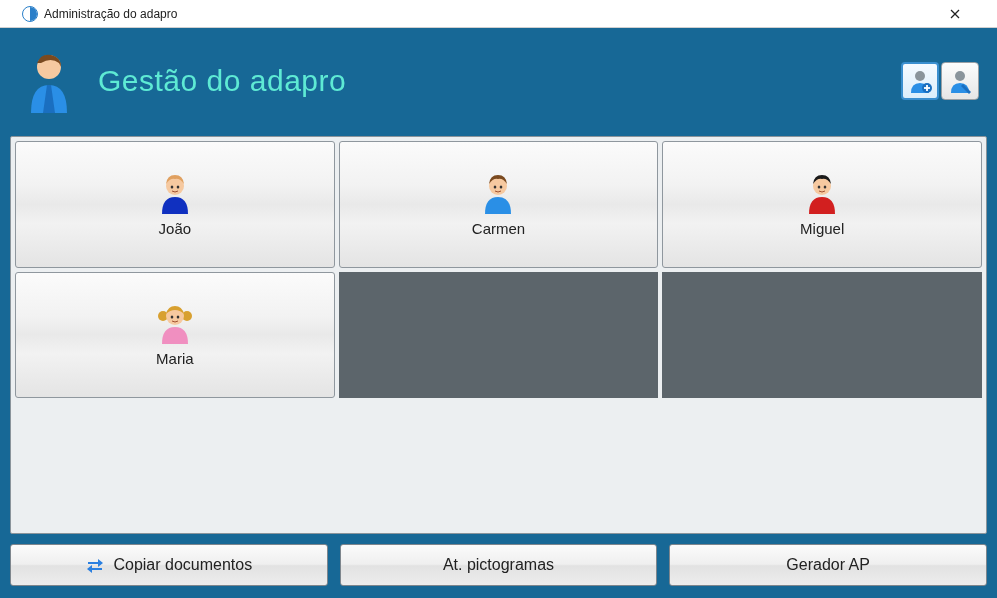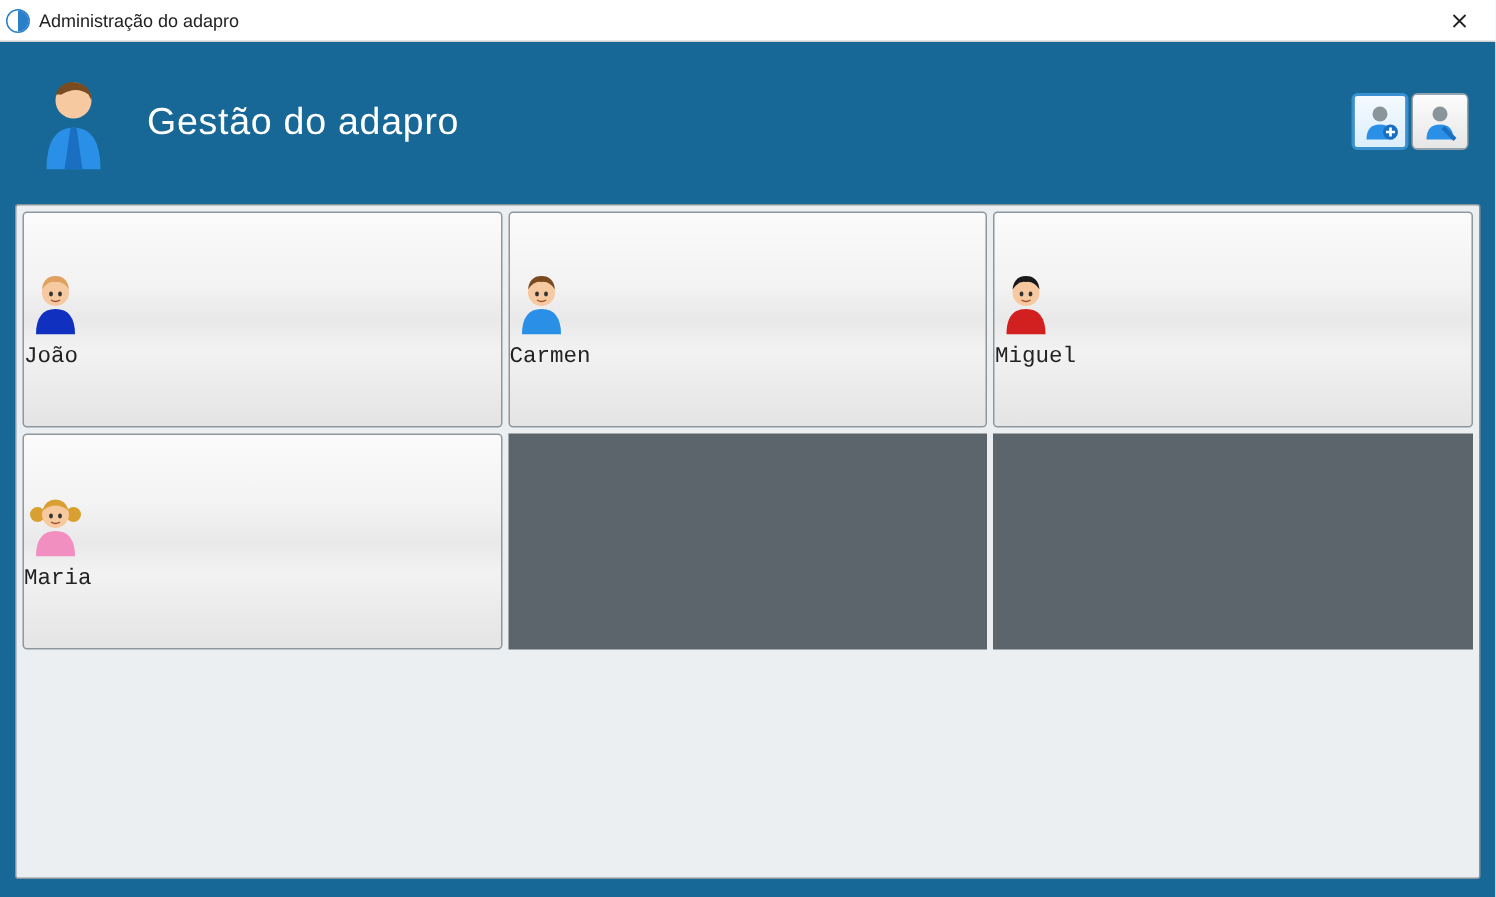--- a/index.html
+++ b/index.html
@@ -5,21 +5,21 @@
   * { box-sizing: border-box; margin: 0; padding: 0; }
   html, body { width: 997px; height: 598px; font-family: "Segoe UI", Tahoma, sans-serif; overflow: hidden; }
   body { background: #fff; }
 
   .titlebar {
     height: 28px;
     background: #fff;
     border-bottom: 1px solid #d0d0d0;
     display: flex;
     align-items: center;
-    padding: 0 4px;
+    padding: 0 22px;
     font-size: 12px;
     color: #222;
   }
   .titlebar .app-icon {
     width: 16px; height: 16px; margin-right: 6px;
     display: inline-flex; align-items: center; justify-content: center;
   }
   .titlebar .spacer { flex: 1; }
   .titlebar .close-btn {
     width: 40px; height: 24px; display: flex; align-items: center; justify-content: center;
@@ -39,21 +39,21 @@
     display: flex;
     align-items: center;
     height: 90px;
     padding: 0 8px;
   }
   .header-row .header-icon {
     width: 70px; height: 70px; margin-right: 10px;
     display: flex; align-items: center; justify-content: center;
   }
   .header-row h1 {
-    color: #ffffff; font-weight: 300; font-size: 25px; letter-spacing: 0.5px;
+    color: #5eead4; font-weight: 300; font-size: 30px; letter-spacing: 0.5px;
   }
   .header-row .header-spacer { flex: 1; }
   .header-row .toolbar-btn {
     width: 38px; height: 38px;
     background: linear-gradient(#fdfdfd, #e6e6e6);
     border: 1px solid #9aa0a5;
     border-radius: 4px;
     margin-left: 2px;
     display: flex; align-items: center; justify-content: center;
     cursor: pointer;
@@ -73,24 +73,24 @@
     grid-template-columns: 1fr 1fr 1fr;
     grid-template-rows: 1fr 1fr 1fr;
     gap: 4px;
   }
   .user-card {
     background: linear-gradient(#fbfbfb 0%, #f2f2f2 35%, #e9e9e9 50%, #f2f2f2 65%, #e4e4e4 100%);
     border: 1px solid #8f979e;
     border-radius: 3px;
     display: flex;
     flex-direction: column;
+    align-items: center;
     justify-content: center;
     cursor: pointer;
     gap: 6px;
-    font-family: Liberation Mono, monospace;
   }
   .user-card .avatar { width: 42px; height: 42px; }
   .user-card .label { font-size: 15px; color: #222; }
   .empty-cell { background: #5c656b; border-radius: 0; }
 
   .bottom-row {
     display: grid;
     grid-template-columns: 1fr 1fr 1fr;
     gap: 12px;
     height: 42px;
@@ -215,14 +215,29 @@
       <path d="M18 19 Q21 21 24 19" stroke="#a05030" stroke-width="1" fill="none"></path>
       <path d="M8 42 Q8 25 21 25 Q34 25 34 42 Z" fill="#f08fc0"></path>
     </svg>
         </span>
     <span class="label">Maria</span>
   </div>
       <div class="empty-cell"></div>
       <div class="empty-cell"></div>
     </div>
 
+  <div class="bottom-row">
+    <div class="action-btn">
+      <svg width="20" height="18" viewBox="0 0 20 18">
+        <path d="M3 6 L13 6 L13 3 L18 7 L13 11 L13 8 L3 8 Z" fill="#2a7fe0"></path>
+        <path d="M17 12 L7 12 L7 9 L2 13 L7 17 L7 14 L17 14 Z" fill="#2a7fe0"></path>
+      </svg>
+      <span>Copiar documentos</span>
+    </div>
+    <div class="action-btn">
+      <span>At. pictogramas</span>
+    </div>
+    <div class="action-btn">
+      <span>Gerador AP</span>
+    </div>
+  </div>
 
 </div>
 
 </body></html>

